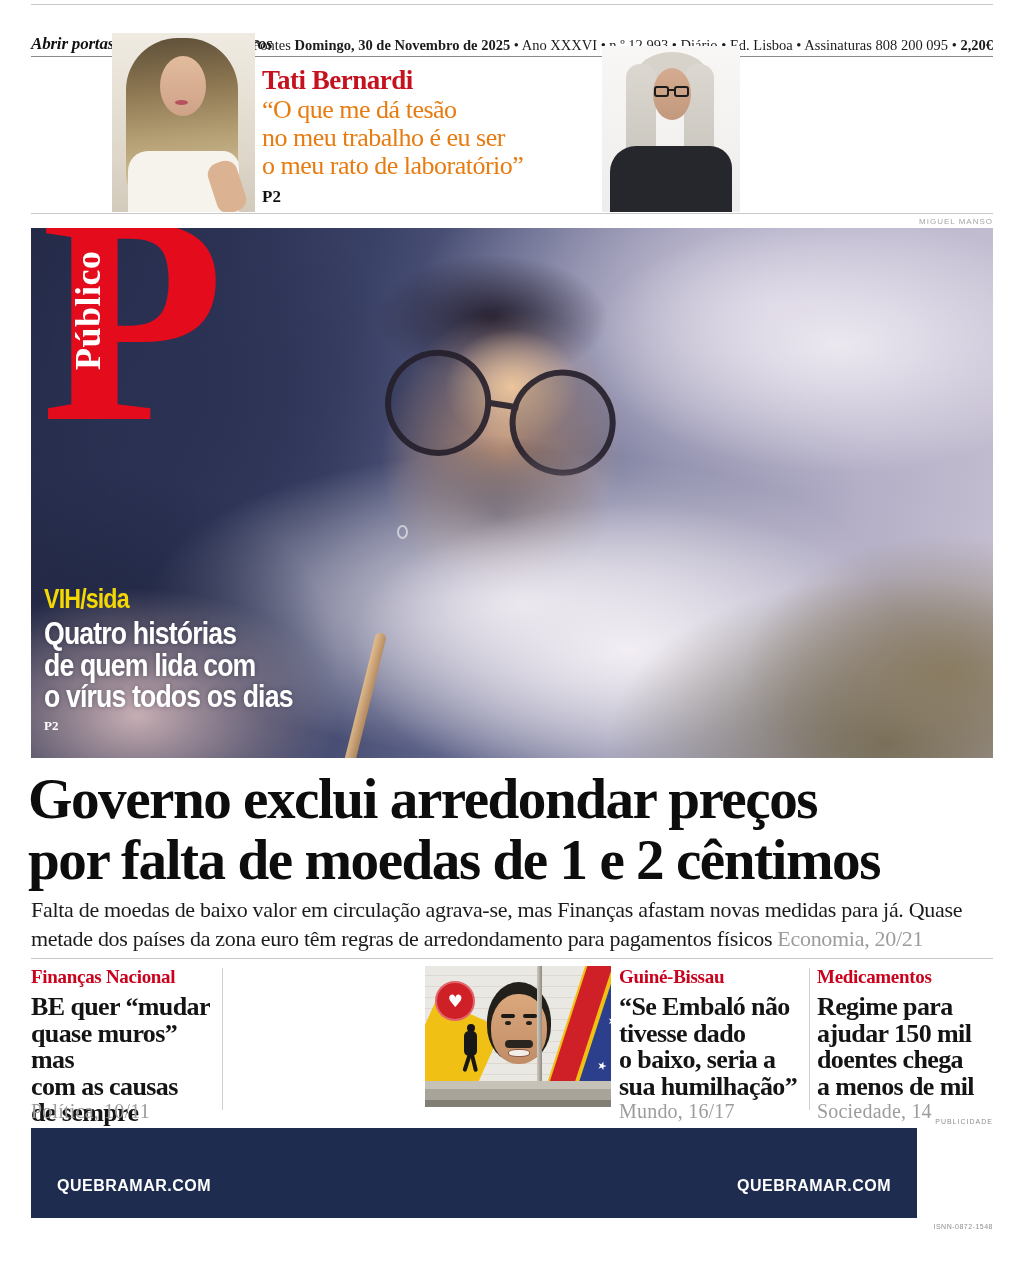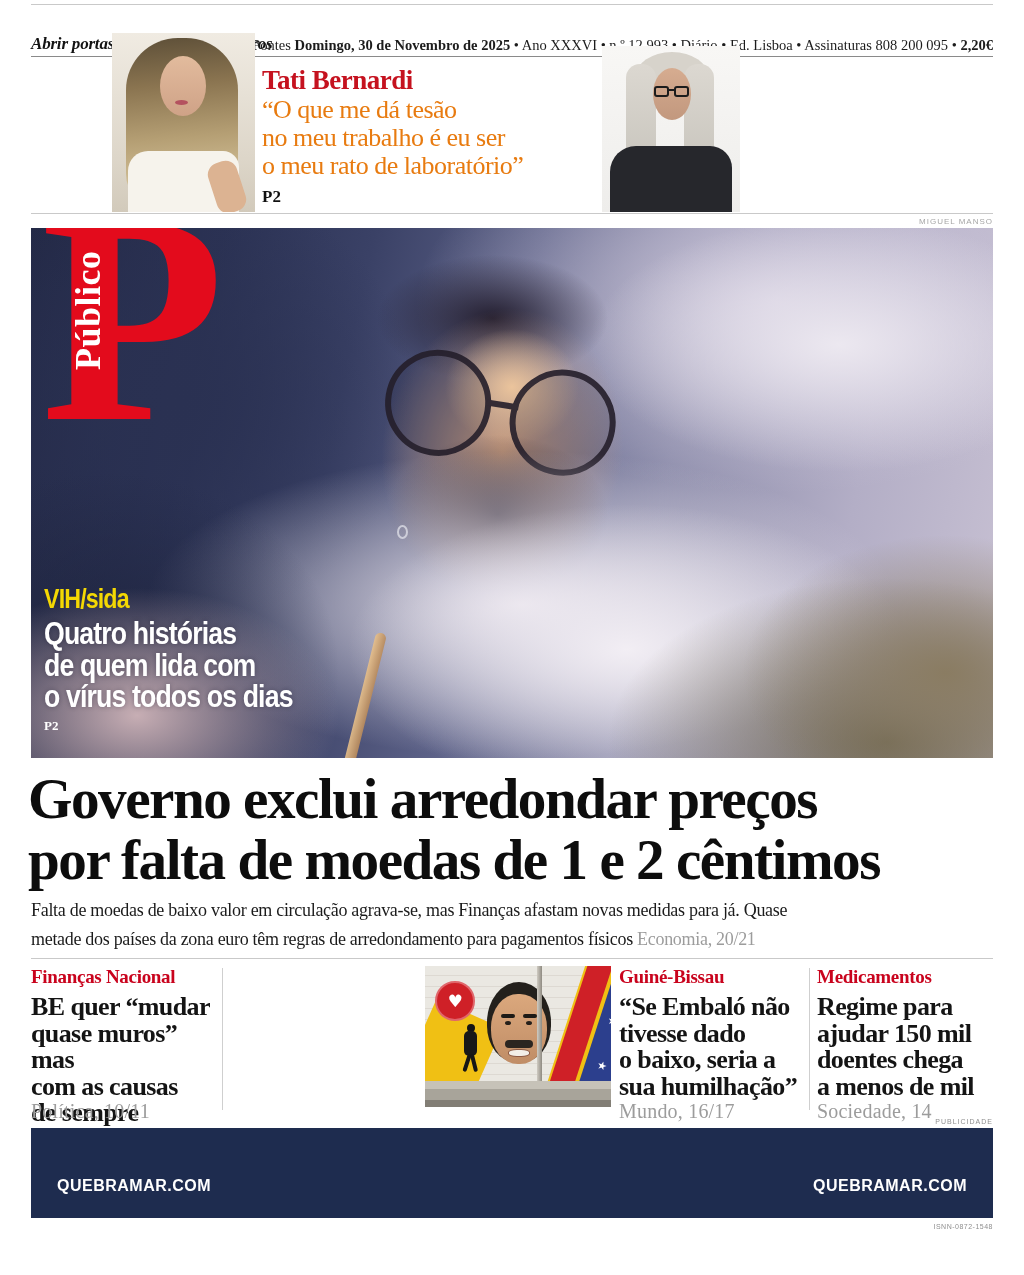--- a/index.html
+++ b/index.html
@@ -73,21 +73,21 @@
   .wordmark{position:absolute;left:36px;top:142px;z-index:7;transform:rotate(-90deg);transform-origin:0 0;
     font-family:"Liberation Serif",serif;font-weight:bold;font-size:36px;color:#fff;white-space:nowrap;letter-spacing:0.5px;}
 
   .photo-overlay{position:absolute;left:13px;top:356px;z-index:5;font-family:"Liberation Sans",sans-serif;}
   .ov-kicker{font-size:27px;font-weight:bold;color:var(--highlight-yellow);transform:scaleX(0.86);transform-origin:left top;letter-spacing:-1px;}
   .ov-headline{font-size:31px;font-weight:bold;color:#fff;line-height:31.5px;white-space:pre-line;transform:scaleX(0.86);transform-origin:left top;letter-spacing:-1px;margin-top:3px;text-shadow:0 0 6px rgba(20,20,40,.35);}
   .ov-ref{font-size:13px;font-weight:bold;color:#fff;margin-top:5px;font-family:"Liberation Serif",serif;}
 
   
   .lead-headline{position:absolute;left:28px;top:768px;width:980px;font-size:58px;line-height:61px;font-weight:bold;color:#0d0d0d;letter-spacing:-1.5px;white-space:pre-line;transform:scaleX(0.985);transform-origin:left top;}
-  .lead-deck{position:absolute;left:31px;top:896px;width:966px;font-size:18px;line-height:28.5px;color:#1b1b1b;letter-spacing:-0.3px;white-space:pre-line;}
+  .lead-deck{position:absolute;left:31px;top:896px;width:966px;font-size:22px;line-height:28.5px;color:#1b1b1b;letter-spacing:-0.3px;white-space:pre-line;}
   .deck-ref{color:var(--muted-gray);}
 
   
   .story{position:absolute;top:966px;}
   .story .kicker{font-size:19px;font-weight:bold;color:#c9031d;letter-spacing:-0.3px;}
   .story .headline{font-size:26px;font-weight:bold;color:#141414;line-height:26.5px;letter-spacing:-0.6px;white-space:pre-line;margin-top:6px;}
   .story .ref{font-size:20px;color:var(--muted-gray);margin-top:4px;letter-spacing:0.2px;}
   .s1{left:31px;width:186px;}
   .s2{left:229px;width:186px;}
   .s3{left:619px;width:186px;}
@@ -113,21 +113,21 @@
   .m-heart-badge{position:absolute;left:10px;top:15px;width:40px;height:40px;border-radius:50%;background:#cf2027;border:2px solid #e0666b;display:flex;align-items:center;justify-content:center;}
   .m-heart{color:#fff;font-size:17px;line-height:1;font-family:"DejaVu Sans",sans-serif;}
   .m-pole{position:absolute;left:112px;top:0;width:5px;height:128px;background:linear-gradient(90deg,#cfcbc2,#8f8b82);}
   .m-person-head{position:absolute;left:42px;top:58px;width:8px;height:8px;border-radius:50%;background:#141414;}
   .m-person-body{position:absolute;left:39px;top:65px;width:13px;height:25px;border-radius:5px;background:#181818;}
   .m-person-leg{position:absolute;width:4px;height:18px;background:#161616;border-radius:2px;}
   .m-sidewalk{position:absolute;left:0;bottom:0;width:100%;height:26px;background:linear-gradient(180deg,#c6c2b8 0 32%,#a8a49a 32% 72%,#827e75 72% 100%);}
 
   
   .pub-label{position:absolute;right:31px;top:1118px;font-size:7px;letter-spacing:1px;color:#8f8f8f;font-family:"Liberation Sans",sans-serif;}
-  .ad{position:absolute;left:31px;top:1128px;width:962px;height:90px;background:var(--ad-navy);
+  .ad{position:absolute;left:31px;top:1128px;width:886px;height:90px;background:var(--ad-navy);
     display:flex;align-items:center;justify-content:space-between;padding:16px 26px;font-family:"Liberation Sans",sans-serif;}
   .ad-url{color:#fff;font-weight:bold;font-size:16px;letter-spacing:0.5px;margin-top:26px;}
   .ad-center{display:flex;align-items:flex-end;gap:16px;margin-top:8px;}
   .ad-brand{color:#fff;font-weight:bold;font-size:50px;letter-spacing:1px;line-height:0.95;transform:scaleX(0.94);transform-origin:left bottom;}
   .issn{position:absolute;right:31px;top:1223px;font-size:7px;letter-spacing:0.5px;color:#8f8f8f;font-family:"Liberation Sans",sans-serif;}
 </style>
 </head>
 <body>
 
 <div class="page">

